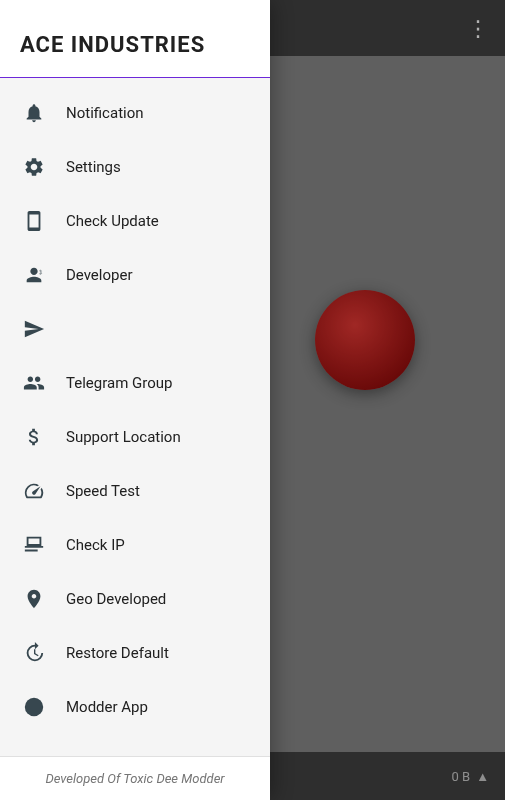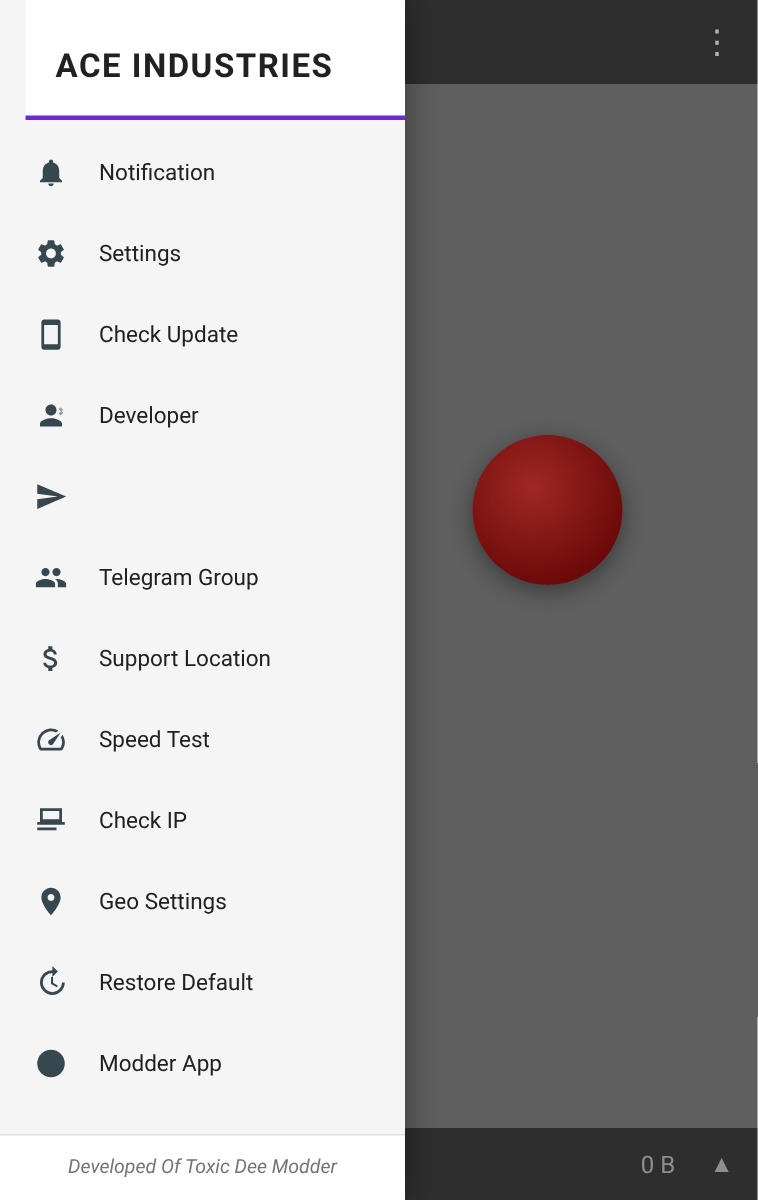--- a/index.html
+++ b/index.html
@@ -66,24 +66,24 @@
       height: 48px;
       background: #424242;
       display: flex;
       align-items: center;
       justify-content: flex-end;
       padding: 0 16px;
       z-index: 1;
     }
     .bottom-bar-stats {
       color: #ccc;
-      font-size: 16px;
-      display: flex;
-      align-items: center;
-      gap: 23px;
+      font-size: 13px;
+      display: flex;
+      align-items: center;
+      gap: 6px;
     }
 
     
     .drawer-overlay {
       position: absolute;
       top: 0; left: 0;
       width: 505px;
       height: 800px;
       background: rgba(0,0,0,0.3);
       z-index: 2;
@@ -99,22 +99,21 @@
       z-index: 3;
       display: flex;
       flex-direction: column;
       border-radius: 0 8px 8px 0;
       box-shadow: 4px 0 20px rgba(0,0,0,0.3);
     }
 
     .drawer-header {
       background: #fff;
       padding: 32px 20px 20px 20px;
-      border-bottom: 3px solid #6d28d9;
-      margin-left: 17px;
+      border-bottom: 1px solid #6d28d9;
     }
     .drawer-title {
       font-size: 22px;
       font-weight: 700;
       color: #212121;
       letter-spacing: 1px;
     }
 
     .drawer-menu {
       flex: 1;
@@ -264,21 +263,21 @@
           </svg>
         </span>
         <span class="menu-label">Check IP</span>
       </div>
       <div class="menu-item">
         <span class="menu-icon">
           <svg class="icon-svg" viewBox="0 0 24 24">
             <path d="M12 2C8.13 2 5 5.13 5 9c0 5.25 7 13 7 13s7-7.75 7-13c0-3.87-3.13-7-7-7zm0 9.5c-1.38 0-2.5-1.12-2.5-2.5s1.12-2.5 2.5-2.5 2.5 1.12 2.5 2.5-1.12 2.5-2.5 2.5z"></path>
           </svg>
         </span>
-        <span class="menu-label">Geo Settings</span>
+        <span class="menu-label">Geo Developed</span>
       </div>
       <div class="menu-item">
         <span class="menu-icon">
           <svg class="icon-svg" viewBox="0 0 24 24">
             <path d="M13 3a9 9 0 1 0 9 9h-2a7 7 0 1 1-7-7v3l4-4-4-4v3zm-1 5v5l4.28 2.54.72-1.21-3.5-2.08V8H12z"></path>
           </svg>
         </span>
         <span class="menu-label">Restore Default</span>
       </div>
       <div class="menu-item">

